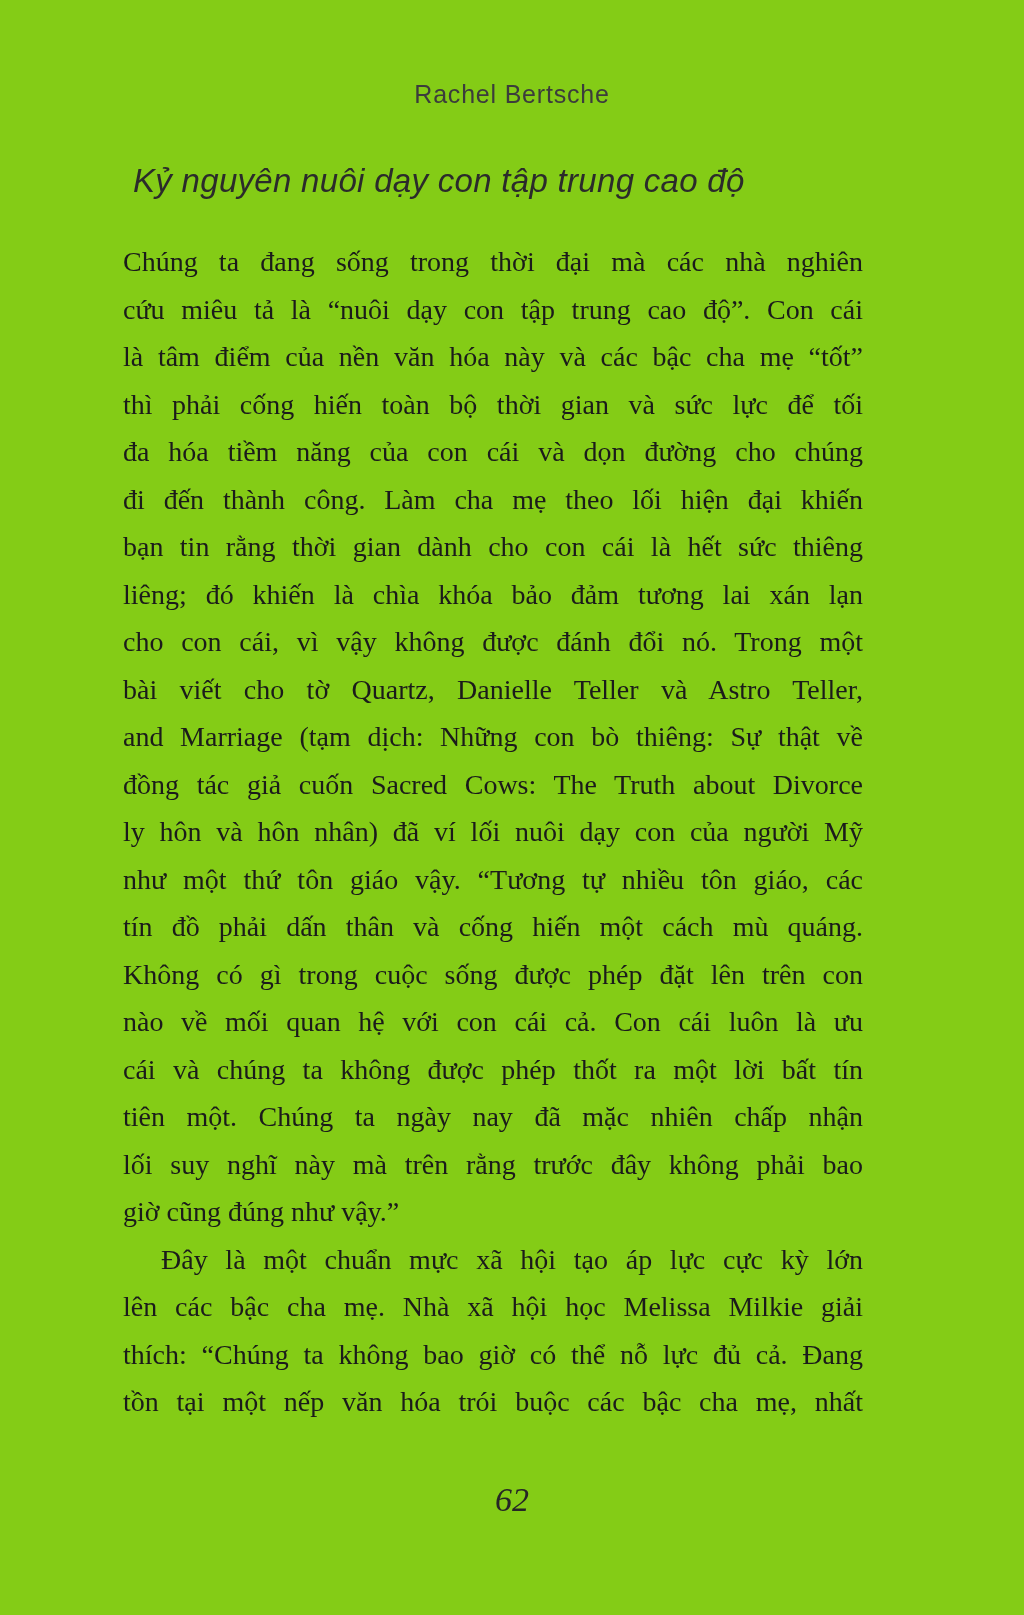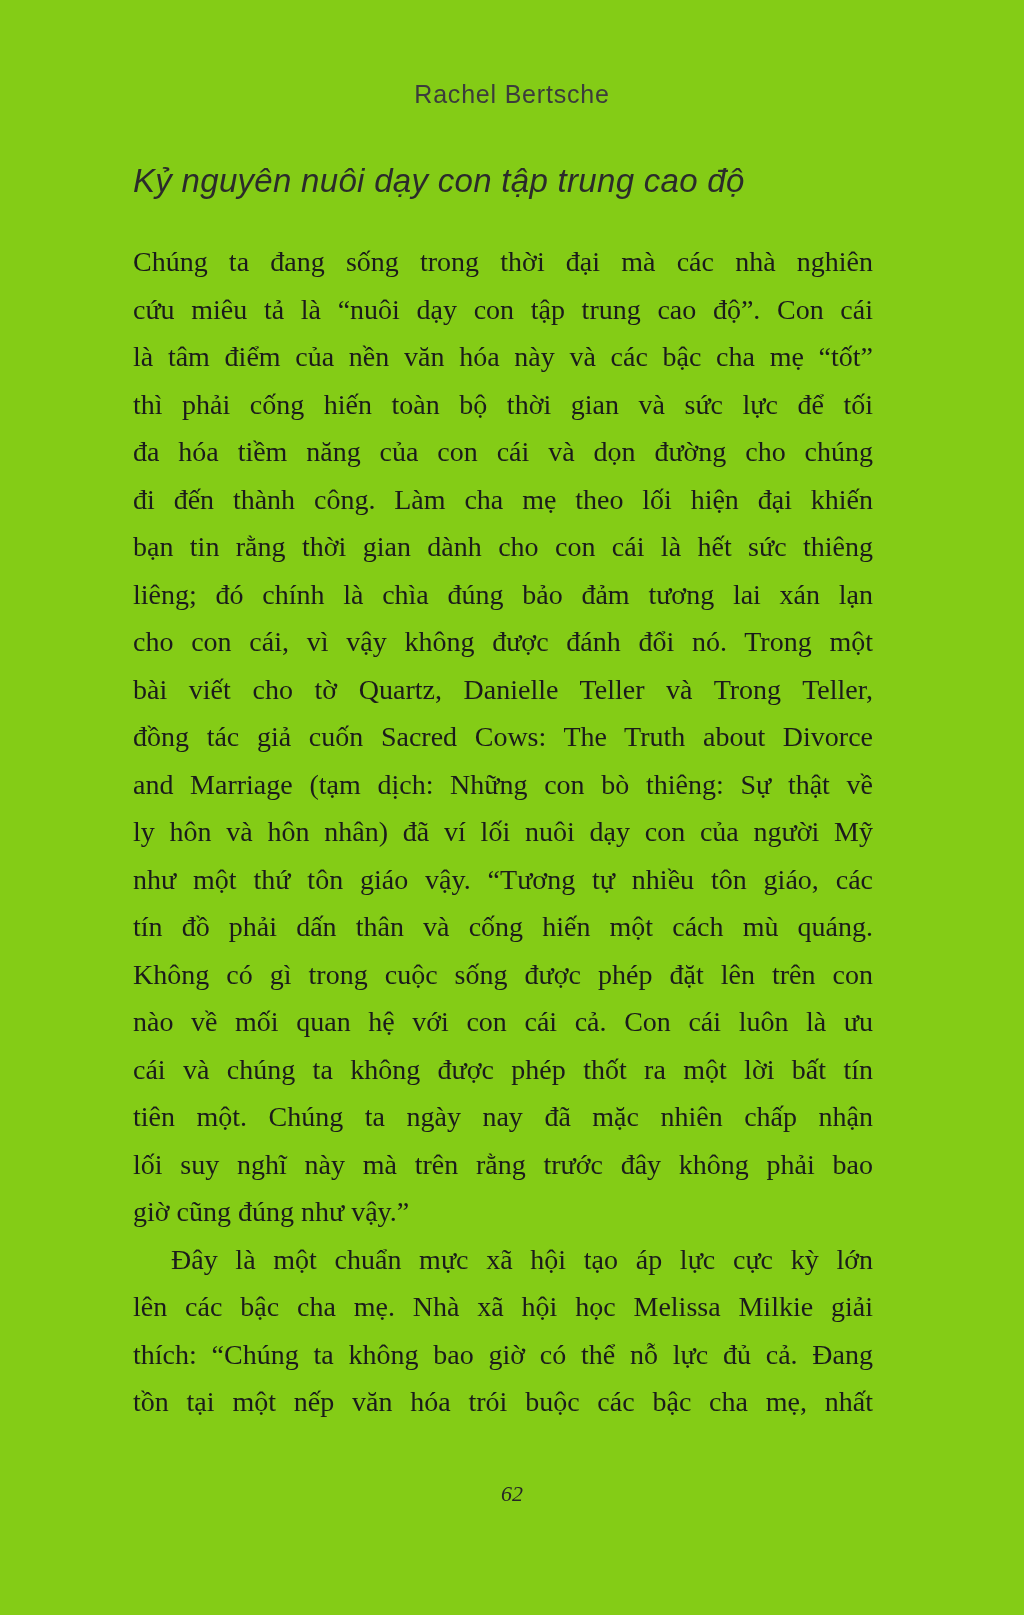--- a/index.html
+++ b/index.html
@@ -39,21 +39,21 @@
     font-style: italic;
     font-weight: 400;
     font-size: 33px;
     letter-spacing: 0.3px;
     color: #2b2b2b;
     white-space: nowrap;
   }
   .body-text {
     position: absolute;
     top: 238px;
-    left: 133px;
+    left: 123px;
     width: 740px;
     font-size: 28px;
     line-height: 47.5px;
   }
   .paragraph + .paragraph {
   }
   .line {
     text-align: justify;
     text-align-last: justify;
   }
@@ -65,21 +65,21 @@
   }
   .seg-italic {
   }
   .page-number {
     position: absolute;
     top: 1481px;
     left: 0;
     width: 100%;
     text-align: center;
     font-style: italic;
-    font-size: 22px;
+    font-size: 34px;
     color: #262626;
   }
 </style>
 </head>
 <body>
 
 <div class="page">
 
   <div class="running-header">Rachel Bertsche</div>
 
@@ -87,25 +87,25 @@
 
   <div class="body-text">
       <div class="paragraph">
         <div class="line"><span class="seg-normal">Chúng ta đang sống trong thời đại mà các nhà nghiên</span></div>
         <div class="line"><span class="seg-normal">cứu miêu tả là “nuôi dạy con tập trung cao độ”. Con cái</span></div>
         <div class="line"><span class="seg-normal">là tâm điểm của nền văn hóa này và các bậc cha mẹ “tốt”</span></div>
         <div class="line"><span class="seg-normal">thì phải cống hiến toàn bộ thời gian và sức lực để tối</span></div>
         <div class="line"><span class="seg-normal">đa hóa tiềm năng của con cái và dọn đường cho chúng</span></div>
         <div class="line"><span class="seg-normal">đi đến thành công. Làm cha mẹ theo lối hiện đại khiến</span></div>
         <div class="line"><span class="seg-normal">bạn tin rằng thời gian dành cho con cái là hết sức thiêng</span></div>
-        <div class="line"><span class="seg-normal">liêng; đó chính là chìa đúng bảo đảm tương lai xán lạn</span></div>
+        <div class="line"><span class="seg-normal">liêng; đó khiến là chìa khóa bảo đảm tương lai xán lạn</span></div>
         <div class="line"><span class="seg-normal">cho con cái, vì vậy không được đánh đổi nó. Trong một</span></div>
-        <div class="line"><span class="seg-normal">bài viết cho tờ </span><span class="seg-italic">Quartz</span><span class="seg-normal">, Danielle Teller và Trong Teller,</span></div>
+        <div class="line"><span class="seg-normal">bài viết cho tờ </span><span class="seg-italic">Quartz</span><span class="seg-normal">, Danielle Teller và Astro Teller,</span></div>
+        <div class="line"><span class="seg-italic">and Marriage</span><span class="seg-normal"> (tạm dịch: </span><span class="seg-italic">Những con bò thiêng: Sự thật về</span></div>
         <div class="line"><span class="seg-normal">đồng tác giả cuốn </span><span class="seg-italic">Sacred Cows: The Truth about Divorce</span></div>
-        <div class="line"><span class="seg-italic">and Marriage</span><span class="seg-normal"> (tạm dịch: </span><span class="seg-italic">Những con bò thiêng: Sự thật về</span></div>
         <div class="line"><span class="seg-italic">ly hôn và hôn nhân)</span><span class="seg-normal"> đã ví lối nuôi dạy con của người Mỹ</span></div>
         <div class="line"><span class="seg-normal">như một thứ tôn giáo vậy. “Tương tự nhiều tôn giáo, các</span></div>
         <div class="line"><span class="seg-normal">tín đồ phải dấn thân và cống hiến một cách mù quáng.</span></div>
         <div class="line"><span class="seg-normal">Không có gì trong cuộc sống được phép đặt lên trên con</span></div>
         <div class="line"><span class="seg-normal">nào về mối quan hệ với con cái cả. Con cái luôn là ưu</span></div>
         <div class="line"><span class="seg-normal">cái và chúng ta không được phép thốt ra một lời bất tín</span></div>
         <div class="line"><span class="seg-normal">tiên một. Chúng ta ngày nay đã mặc nhiên chấp nhận</span></div>
         <div class="line"><span class="seg-normal">lối suy nghĩ này mà trên rằng trước đây không phải bao</span></div>
         <div class="line no-stretch"><span class="seg-normal">giờ cũng đúng như vậy.”</span></div>
       </div>

